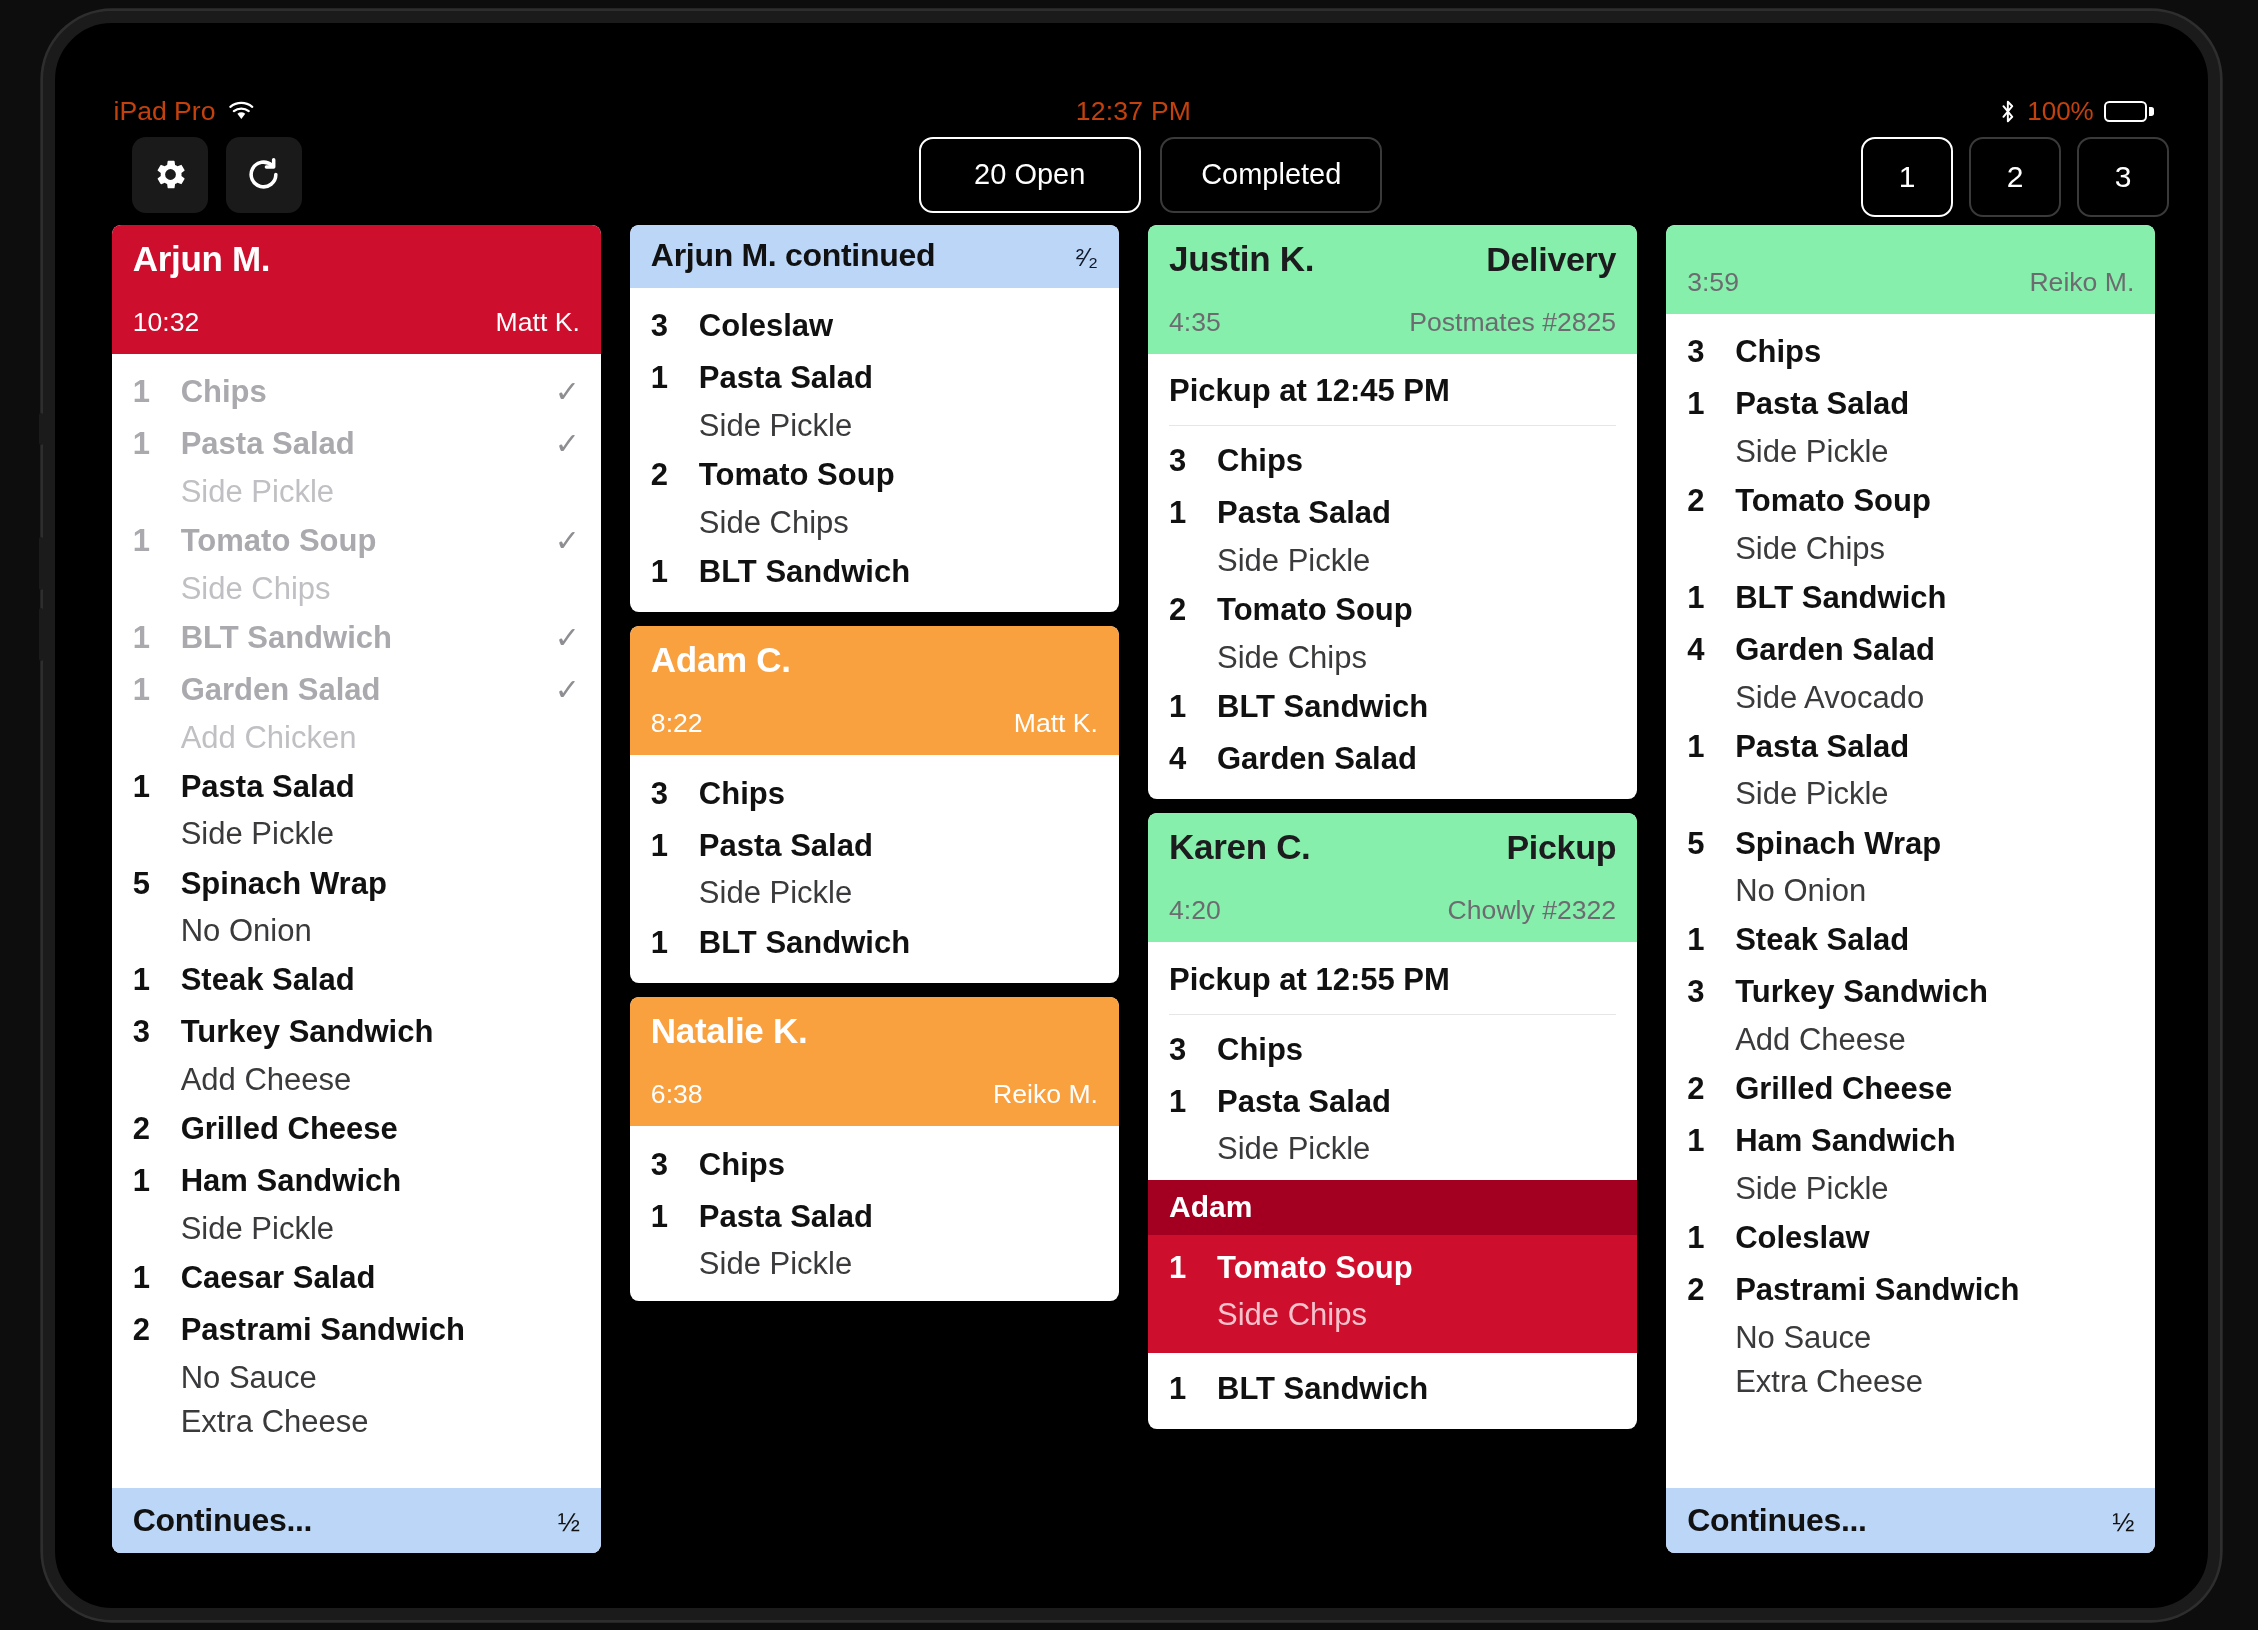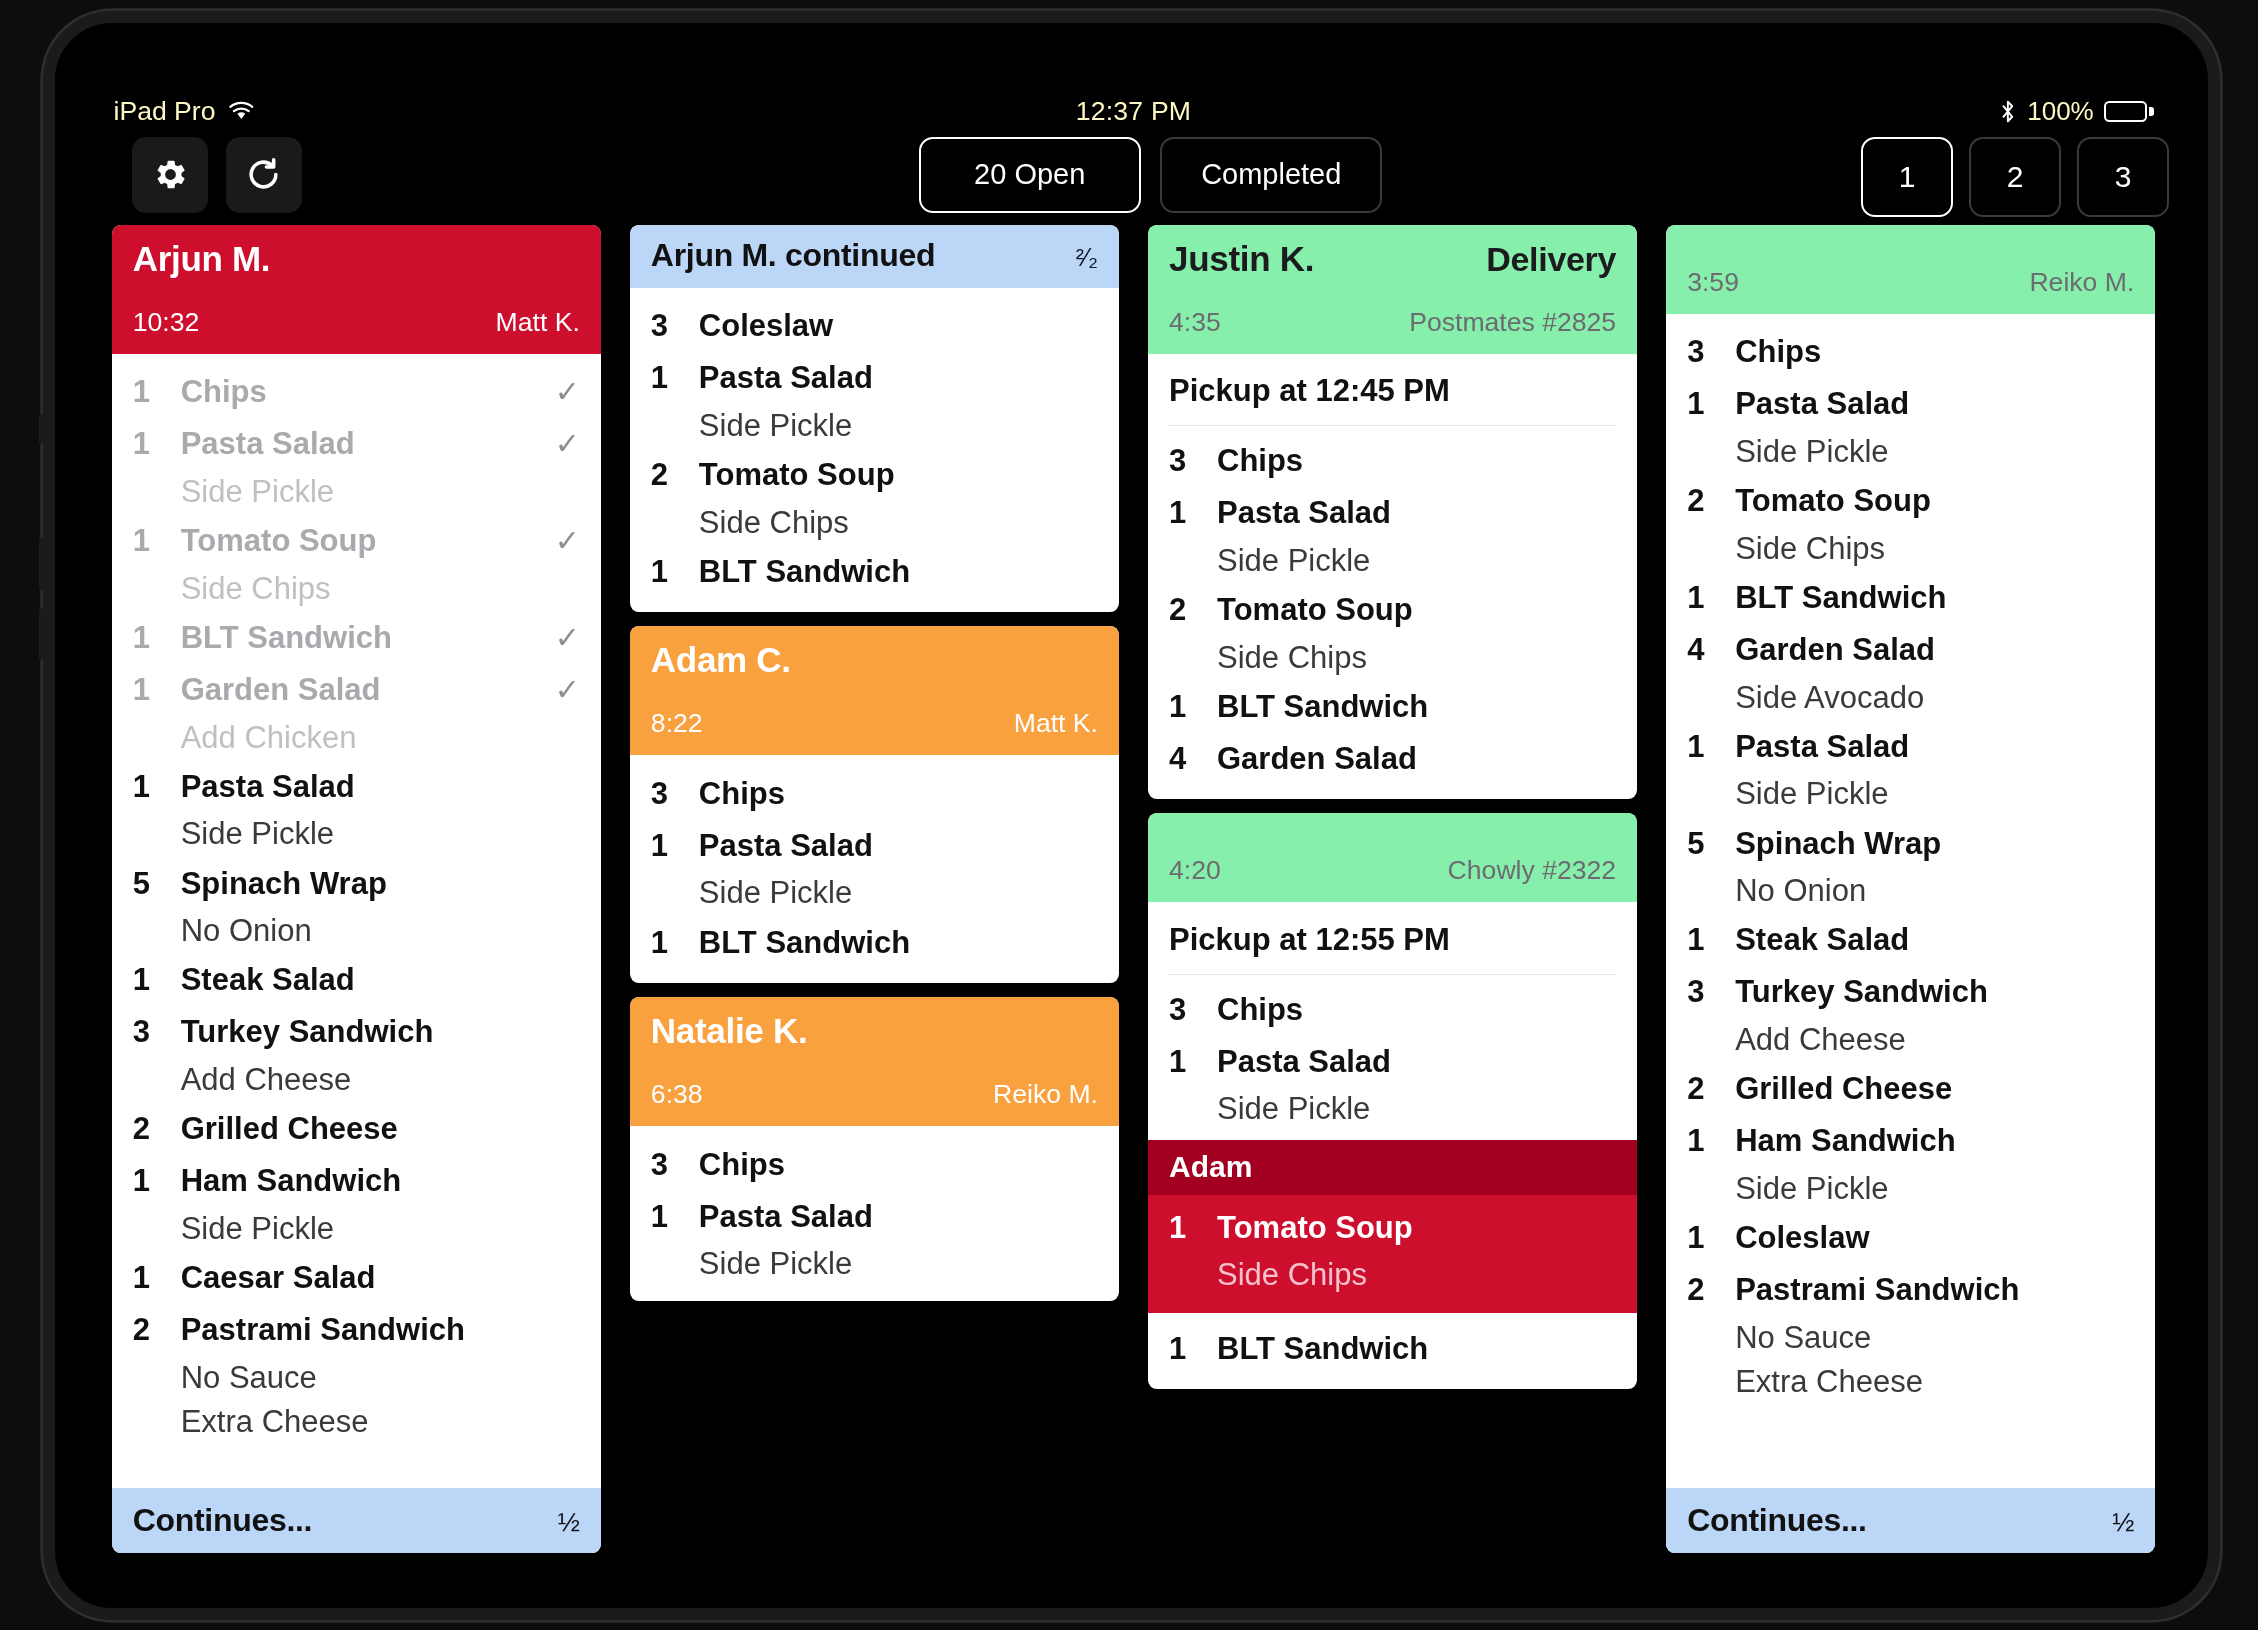--- a/index.html
+++ b/index.html
@@ -36,21 +36,21 @@
     position: absolute;
     background: #1b1b1b;
     border-radius: 2.7px;
   }
 
   
   #status-bar {
     position: absolute; left: 0; top: 0;
     width: 100%; height: 50px;
     display: flex; align-items: center;
-    color: #fef9c3;
+    color: #c2410c;
     font-size: 26.6px;
     padding: 0 19.5px;
   }
   #status-left { display: flex; align-items: center; gap: 12.4px; }
   #status-center {
     position: absolute; left: 0; right: 0;
     text-align: center;
     font-size: 26.6px;
     letter-spacing: 0.2px;
   }
@@ -563,20 +563,24 @@
               </div>
             <div class="row">
                 <span class="qty">4</span>
                 <span class="nm">Garden Salad</span>
               </div>
           </div>
         </div>
 
         <div class="ticket">
           <div class="tk-head gray">
+            <div class="tk-head-row1">
+              <span class="tk-name">Karen C.</span>
+              <span class="tk-type">Pickup</span>
+            </div>
             <div class="tk-head-row2">
               <span class="tk-time">4:20</span>
               <span class="tk-meta">Chowly #2322</span>
             </div>
           </div>
           <div class="tk-body">
             <div class="pickup-line">Pickup at 12:55 PM</div>
             <div class="row">
                 <span class="qty">3</span>
                 <span class="nm">Chips</span>

